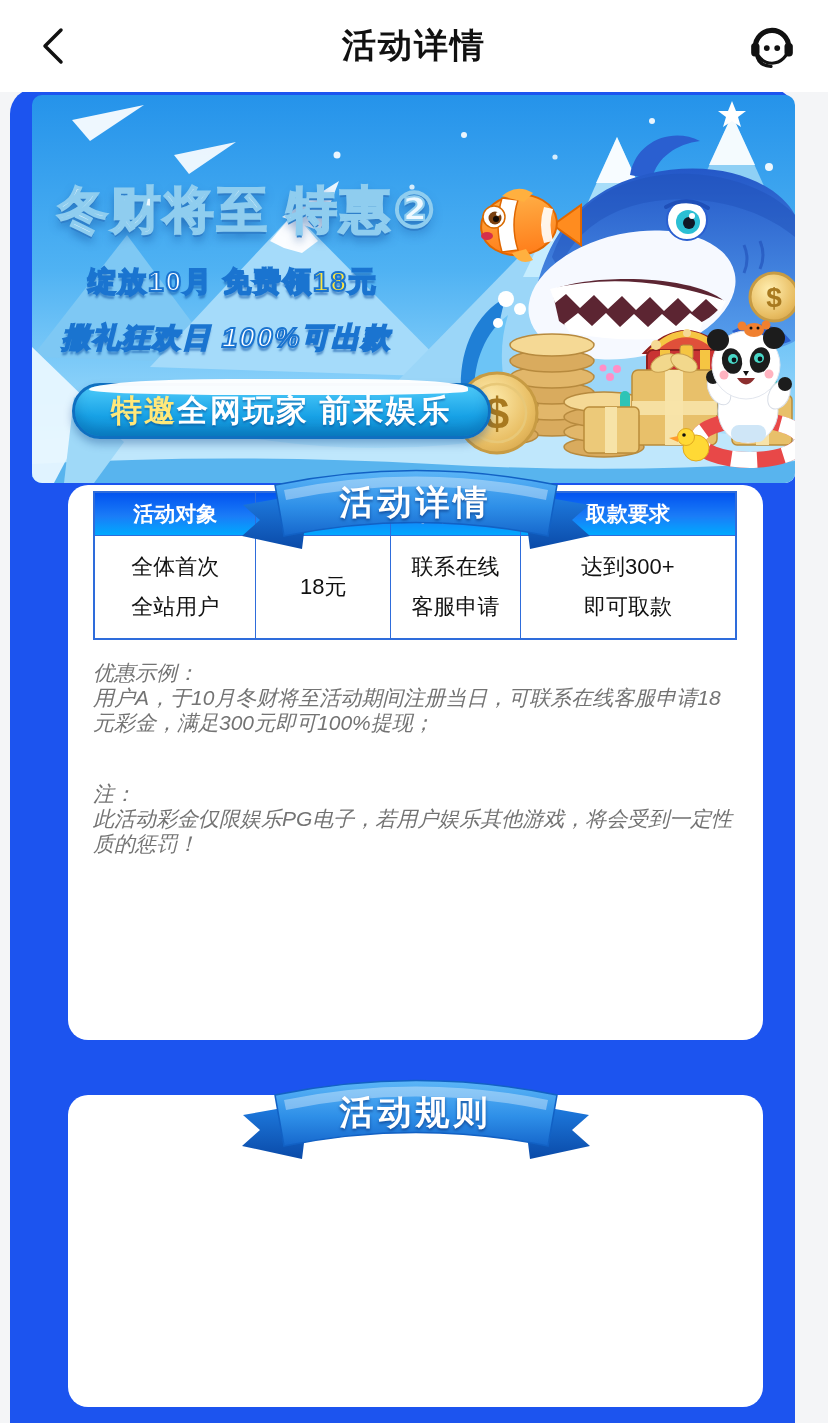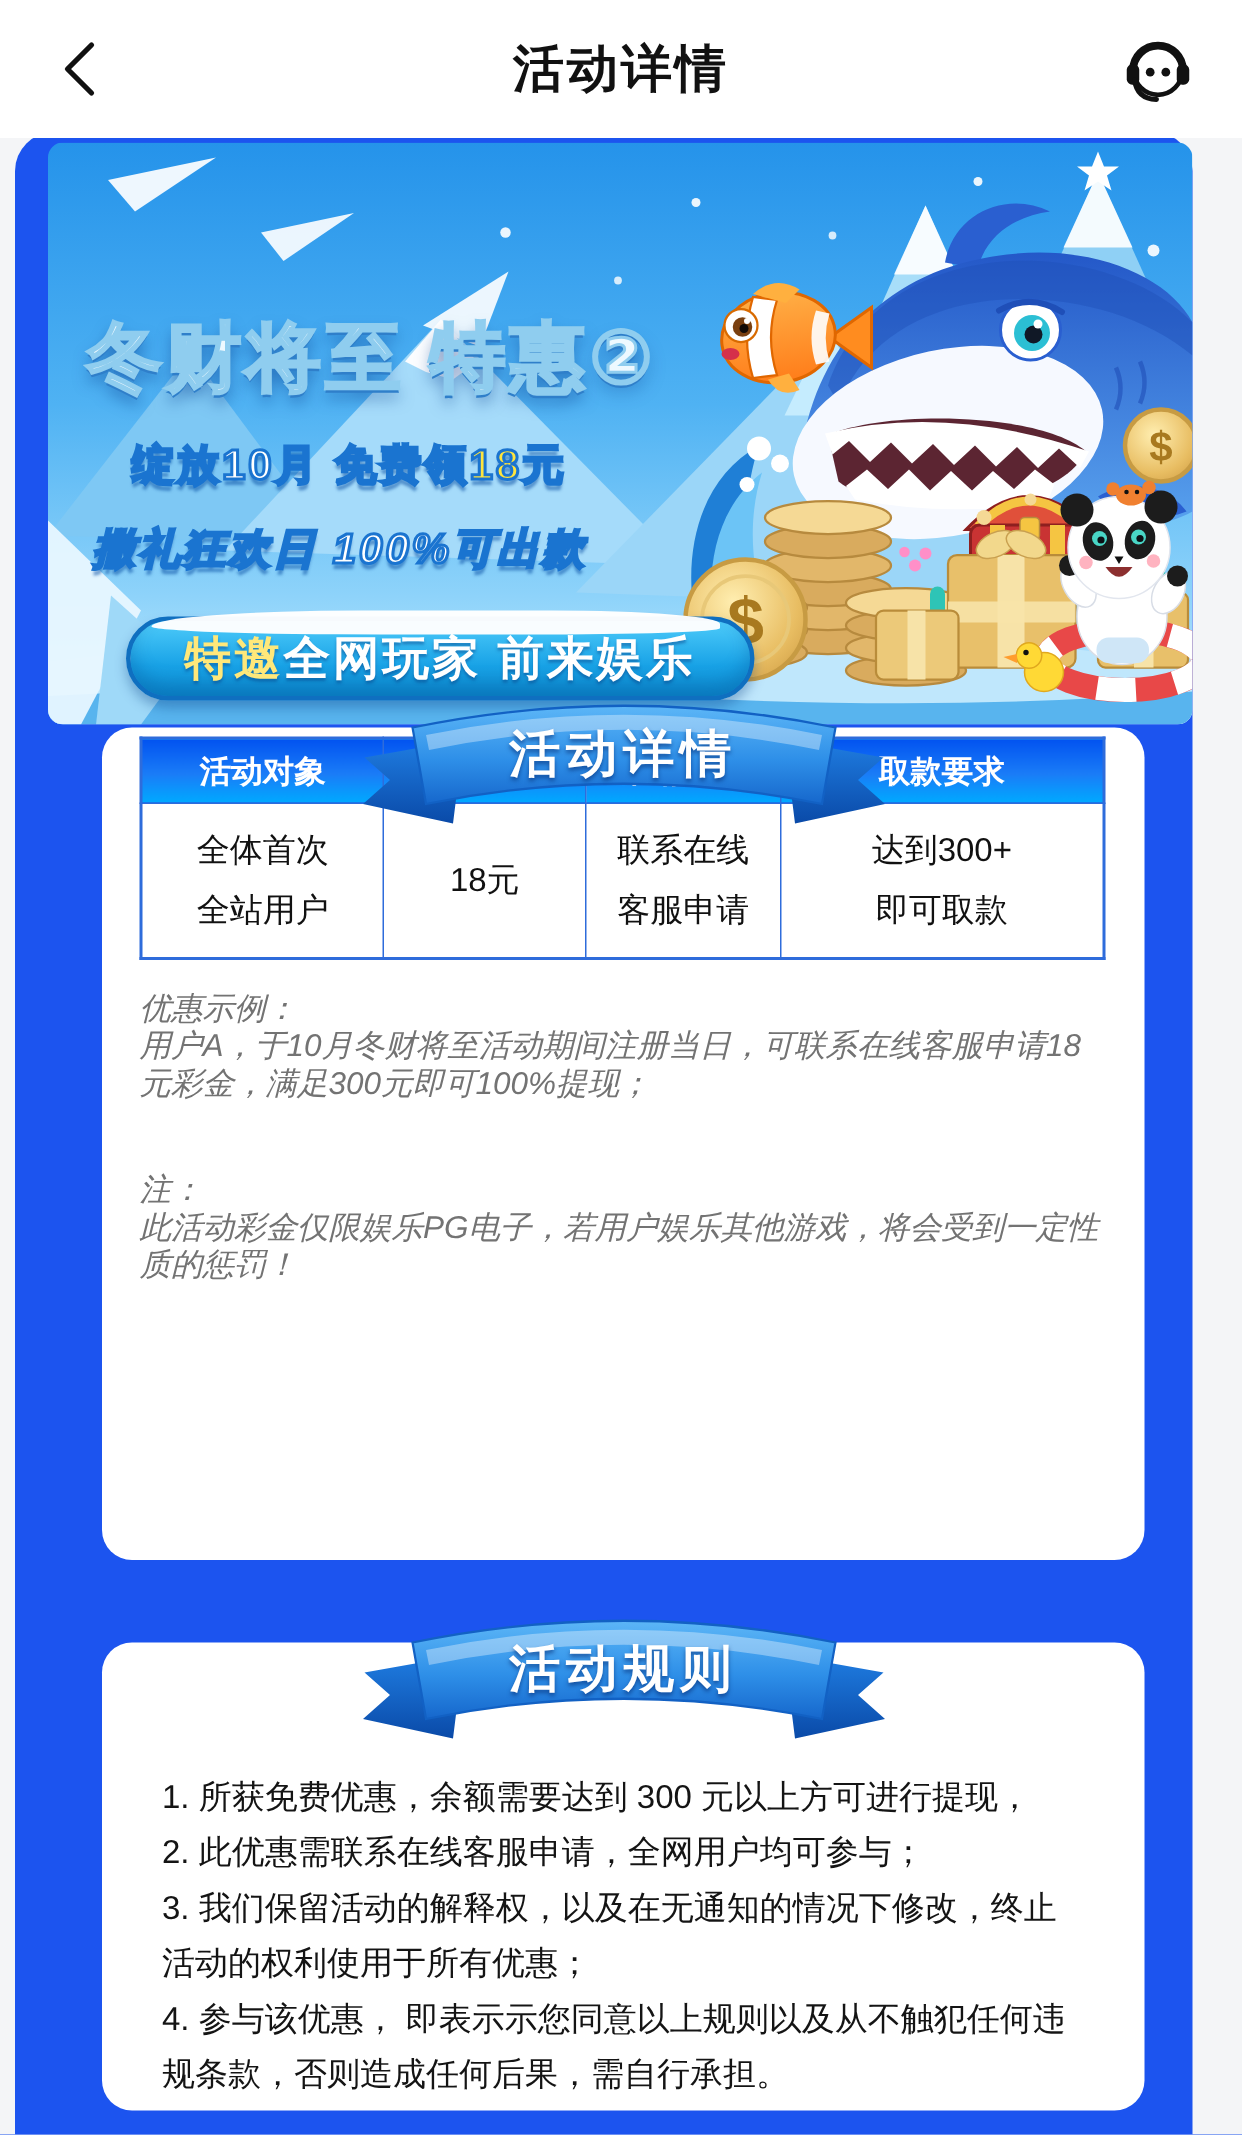--- a/index.html
+++ b/index.html
@@ -21,38 +21,38 @@
   .sheet{
     position:absolute;left:10px;top:88px;width:785px;height:1335px;
     background:#1c54ef;border-radius:26px 26px 0 0;z-index:1;
   }
   
   .banner{
     position:absolute;left:22px;top:7px;width:763px;height:388px;
     border-radius:10px;overflow:hidden;
   }
   .banner svg.art{position:absolute;inset:0;display:block;}
-  .banner .txt{position:absolute;left:0;top:0;width:100%;height:100%;margin-top:28px;}
+  .banner .txt{position:absolute;left:0;top:0;width:100%;height:100%;}
   .b-title{
     position:absolute;left:26px;top:82px;font-size:50px;font-weight:900;letter-spacing:3px;
     color:#eef9ff;-webkit-text-stroke:2px #8fcdef;
     text-shadow:0 3px 0 #2f7fca,0 6px 10px rgba(10,60,140,.55);
     white-space:nowrap;
   }
   .b-sub{
     font-size:28px;font-weight:900;color:#ffffff;letter-spacing:2px;white-space:nowrap;
     -webkit-text-stroke:2px #1a74d0;
     text-shadow:0 4px 2px rgba(12,82,165,.55);
     position:absolute;
   }
   .b-sub1{left:56px;top:168px;}
   .b-sub2{left:30px;top:224px;font-style:italic;}
   .b-hl{color:#ffe53d;-webkit-text-stroke:2px #1a74d0;}
   .b-pill{
-    position:absolute;left:52px;top:288px;height:56px;padding:0 36px;border-radius:30px;
+    position:absolute;left:40px;top:288px;height:56px;padding:0 36px;border-radius:30px;
     background:linear-gradient(180deg,#4ecbfa 0%,#18a2e6 60%,#0d8ed2 100%);
     border:3px solid #0f6fc0;box-sizing:border-box;
     display:flex;align-items:center;box-shadow:0 5px 8px rgba(8,60,130,.35), inset 0 -8px 12px rgba(4,70,140,.30);
   }
   .b-pill::before{
     content:"";position:absolute;left:14px;right:20px;top:-7px;height:16px;background:#ffffff;
     border-radius:50% 40% 45% 55% / 90% 75% 35% 45%;opacity:.97;
   }
   .b-pill span{font-size:31px;font-weight:800;letter-spacing:2px;white-space:nowrap;
     text-shadow:0 2px 2px rgba(10,70,140,.5);position:relative;z-index:1;}
@@ -378,21 +378,15 @@
         <path d="M53 32 L8 40 L25 55 L7 71 L67 84 L71 52 Z" fill="url(#rb2)"></path>
         <path d="M309 32 L354 40 L337 55 L355 71 L295 84 L291 52 Z" fill="url(#rb2)"></path>
         <path d="M53 32 L71 52 L87 44 Z" fill="#093e8c"></path>
         <path d="M309 32 L291 52 L275 44 Z" fill="#093e8c"></path>
         <path d="M40 20 Q181 -9 322 20 L313 71 Q181 44 49 71 Z" fill="url(#rb1)" stroke="#1261c4" stroke-width="1.5"></path>
         <path d="M49 25 Q181 -2 313 25 L311 35 Q181 8 51 35 Z" fill="#ffffff" opacity=".35"></path>
       </svg>
       <div class="rtext">活动规则</div>
     </div>
 
-    <div class="rules">
-      <p>1. 所获免费优惠，余额需要达到 300 元以上方可进行提现，</p>
-      <p>2. 此优惠需联系在线客服申请，全网用户均可参与；</p>
-      <p>3. 我们保留活动的解释权，以及在无通知的情况下修改，终止活动的权利使用于所有优惠；</p>
-      <p>4. 参与该优惠， 即表示示您同意以上规则以及从不触犯任何违规条款，否则造成任何后果，需自行承担。</p>
-    </div>
   </section>
 
 </div>
 
 </body></html>

